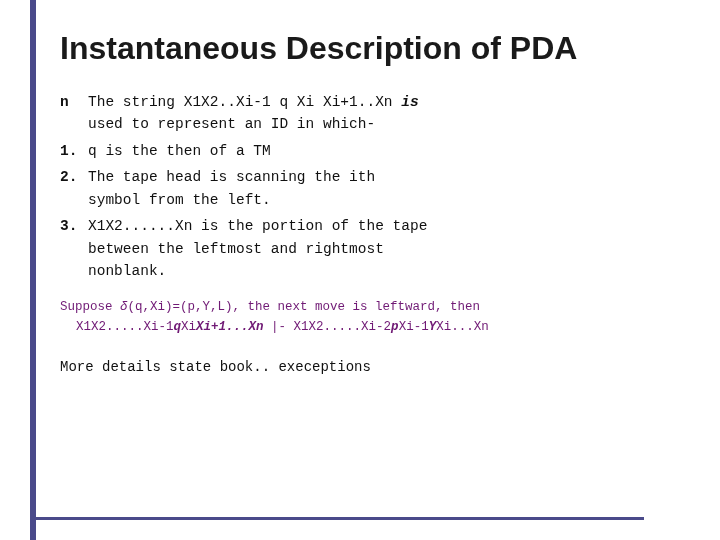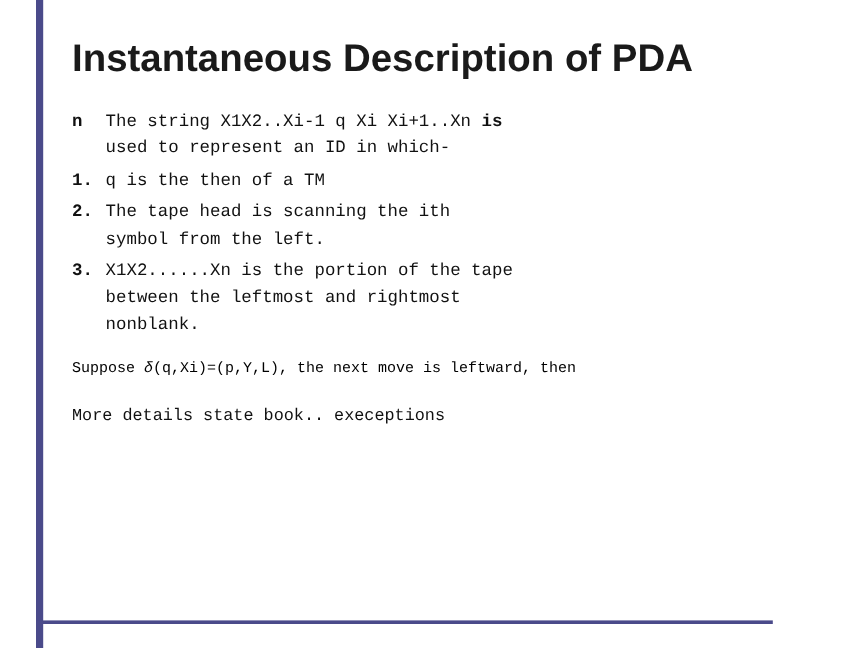--- a/index.html
+++ b/index.html
@@ -61,32 +61,33 @@
       font-size: 14.5px;
     }
 
     .bullet-text {
       flex: 1;
     }
 
     .bold-mono {
       font-weight: bold;
       font-family: 'Courier New', Courier, monospace;
+      font-style: italic;
     }
 
     .italic-symbol {
       font-style: italic;
       font-family: 'Courier New', Courier, monospace;
     }
 
     .small-note {
       margin-top: 14px;
       font-size: 12.5px;
       line-height: 1.6;
-      color: #000000;
+      color: #701a75;
     }
 
     .small-note .indent {
       margin-left: 16px;
     }
 
     .more-details {
       margin-top: 22px;
       font-size: 14px;
       color: #111;
@@ -138,20 +139,23 @@
         X1X2......Xn is the portion of the tape<br>
         between the leftmost and rightmost<br>
         nonblank.
       </span>
     </div>
 
     <div class="small-note">
       <div>
         Suppose <span class="italic-symbol">δ</span>(q,Xi)=(p,Y,L),&nbsp;the next move is leftward,&nbsp;then
       </div>
+      <div class="indent">
+        X1X2.....Xi-1<span class="bold-mono">q</span>Xi<span class="bold-mono">Xi+1...Xn</span> |- X1X2.....Xi-2<span class="bold-mono">p</span>Xi-1<span class="bold-mono">Y</span>Xi...Xn
+      </div>
     </div>
 
     <div class="more-details">More details state book.. execeptions</div>
 
   </div>
 
   <div class="bottom-line"></div>
 </div>
 
 </body></html>

